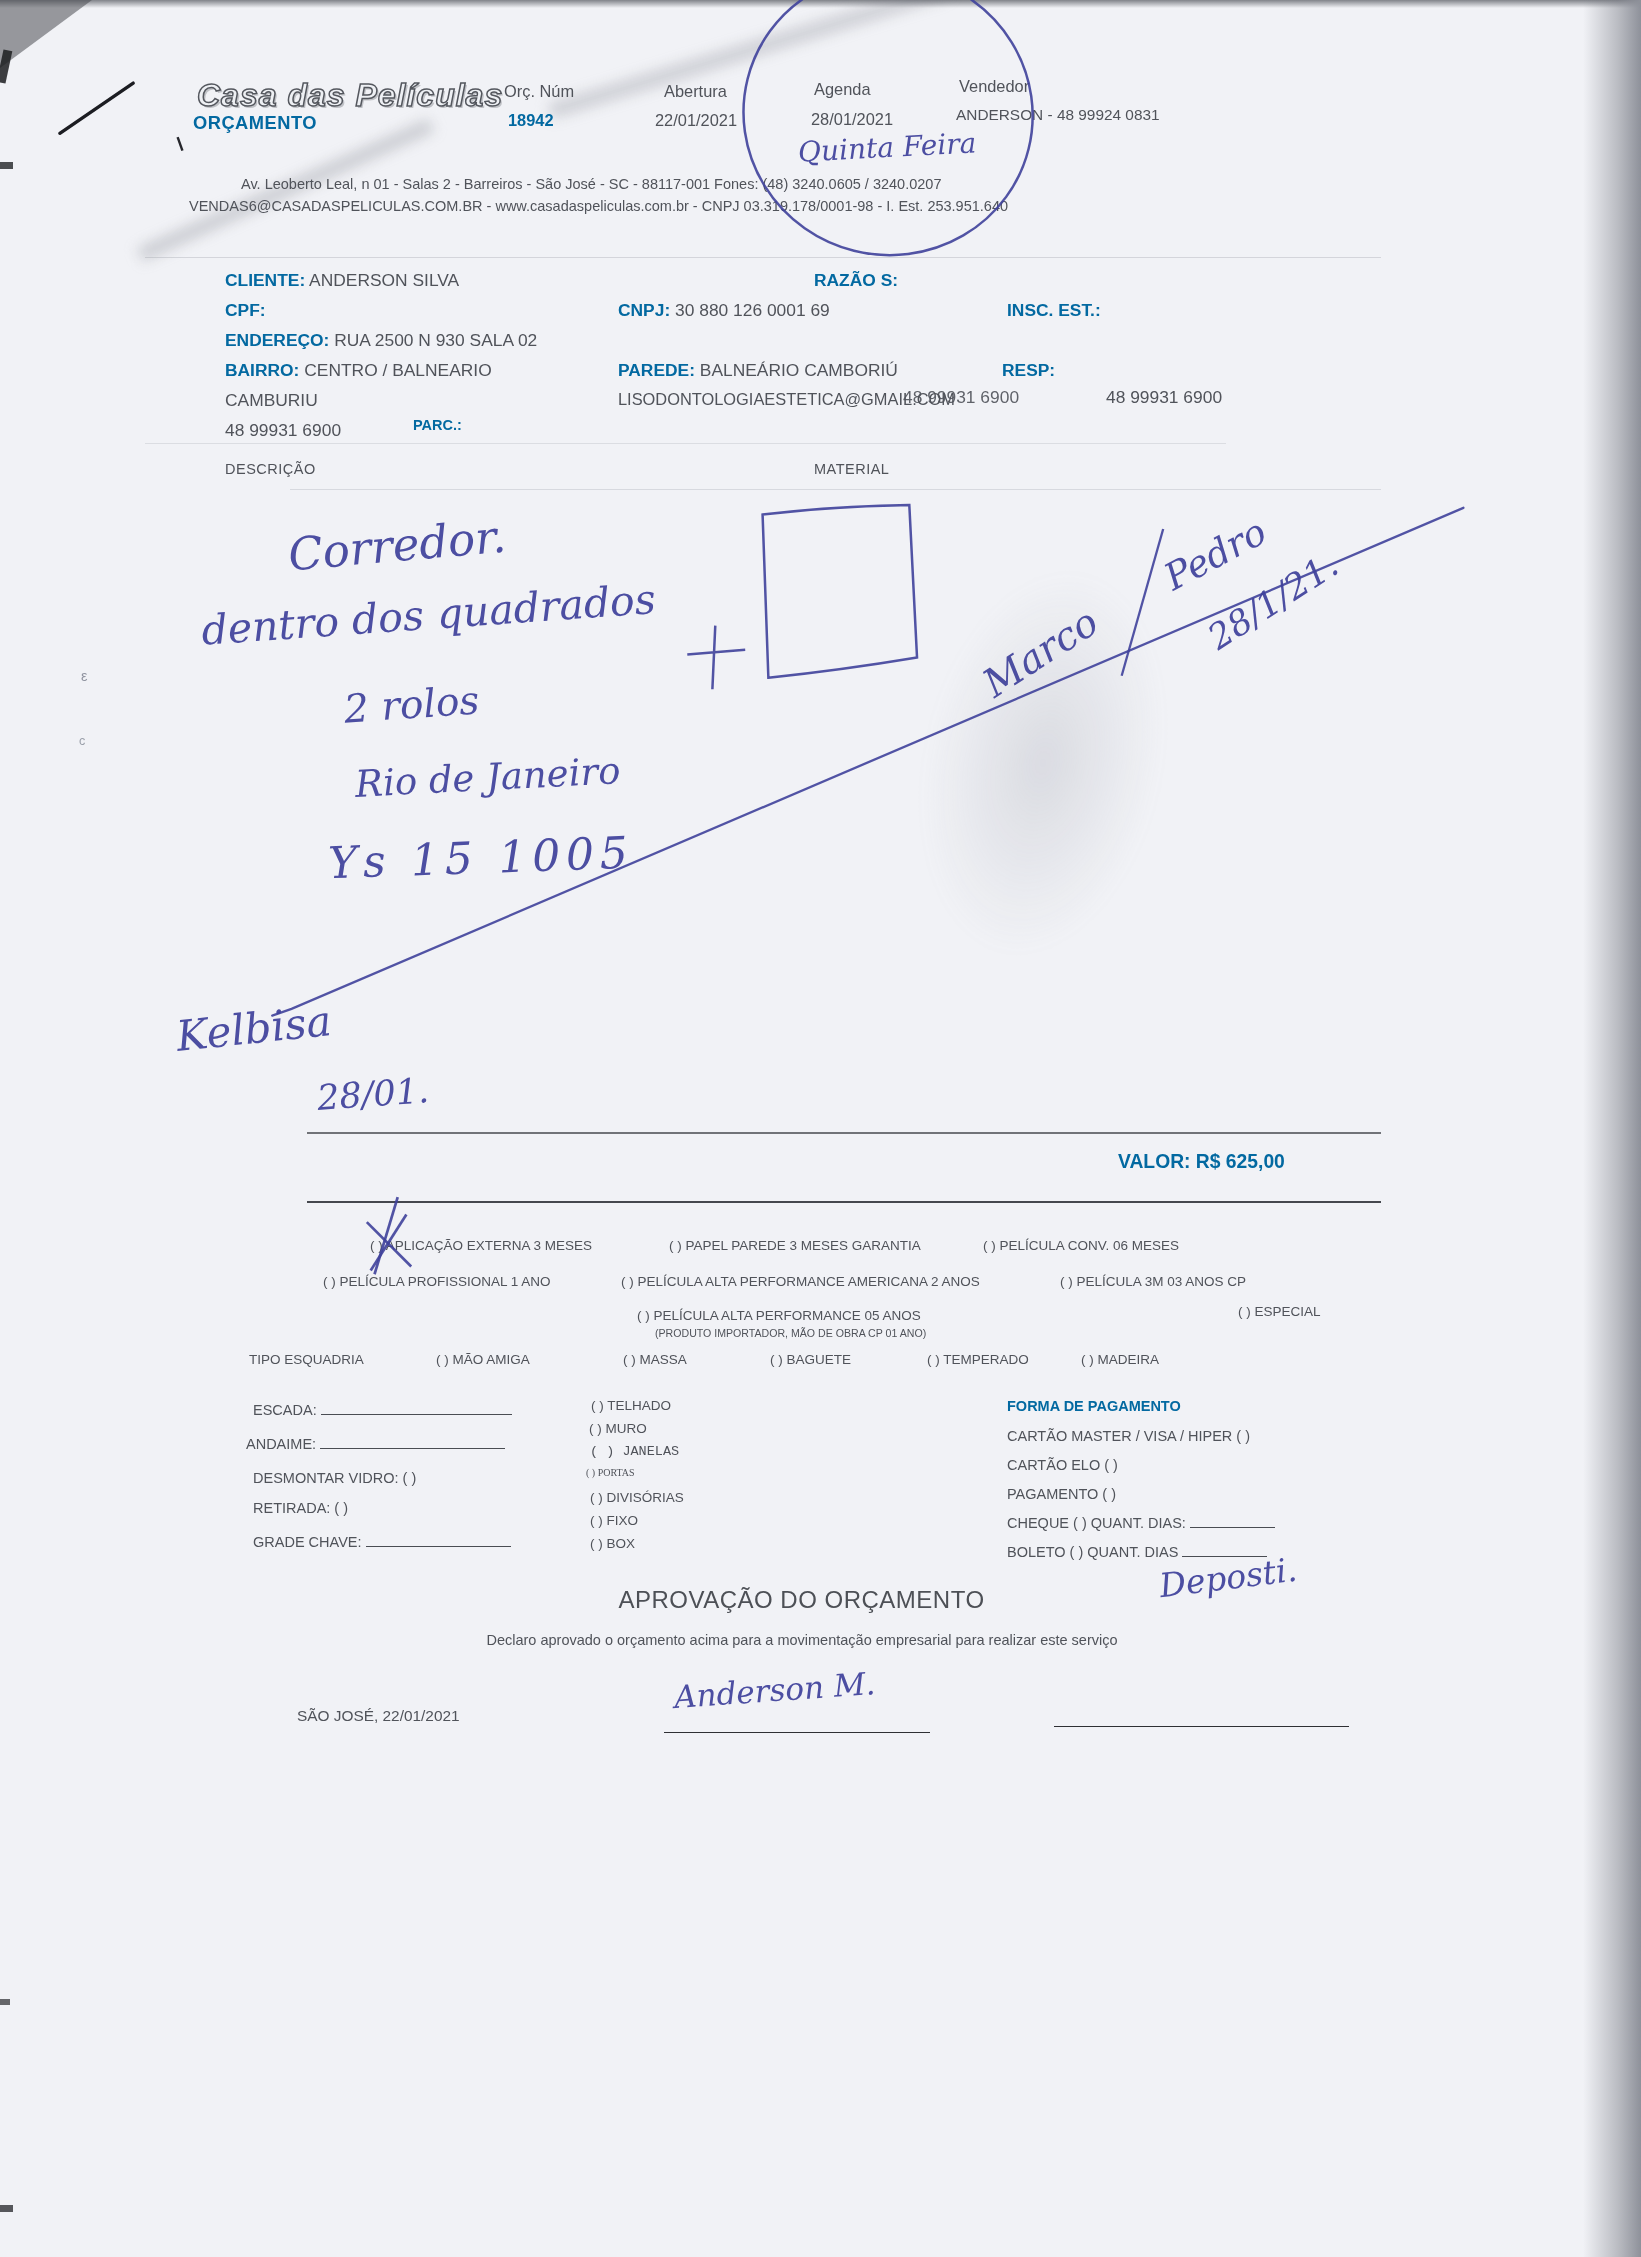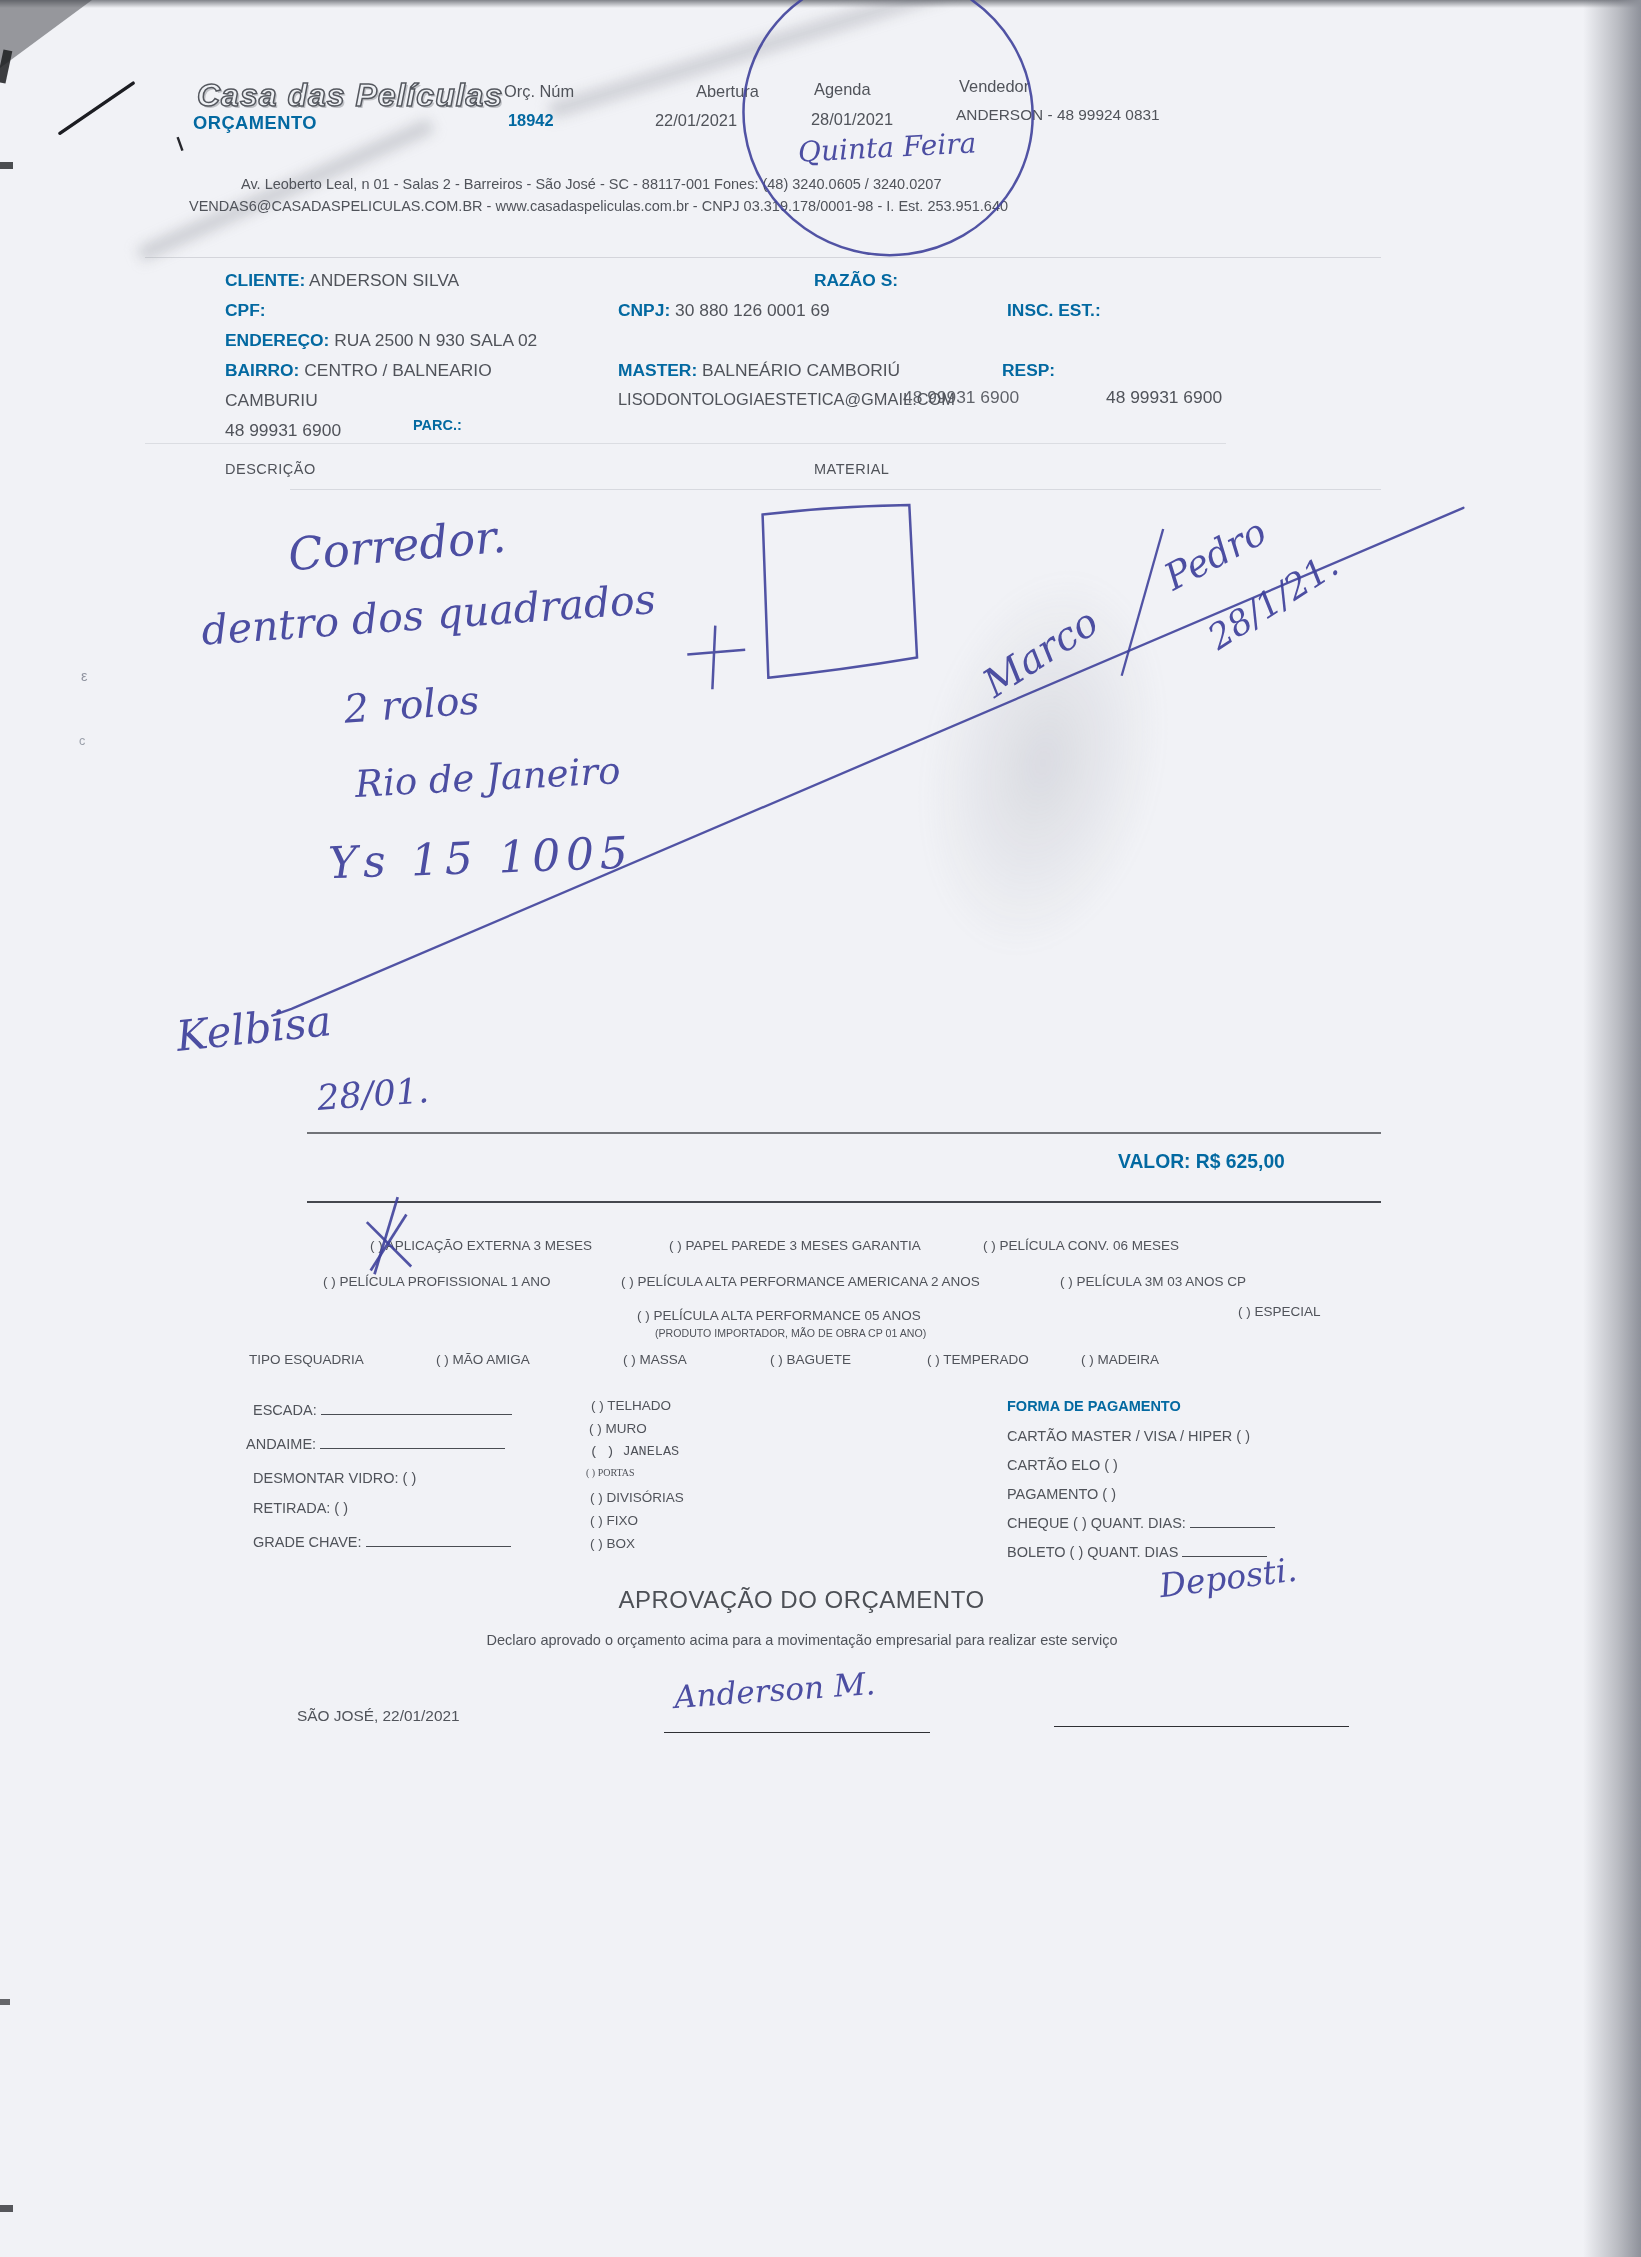--- a/index.html
+++ b/index.html
@@ -35,21 +35,21 @@
   <div class="smudge" style="left:0;top:2205px;width:12.6px;height:6.8px;background:#222327;opacity:.75;"></div>
   <div class="abs" style="left:81px;top:668px;color:#9094a0;font-size:14.5px;">ε</div>
   <div class="abs" style="left:79px;top:734px;color:#9ba0aa;font-size:12.6px;">c</div>
 
   <div class="abs logo" style="left:197px;top:77px;">Casa das Películas</div>
   <div class="abs print b" style="left:193px;top:112px;font-size:18.3px;letter-spacing:0.5px;">ORÇAMENTO</div>
 
   <div class="abs print" style="left:504px;top:82px;font-size:16.4px;">Orç. Núm</div>
   <div class="abs print b" style="left:508px;top:111px;font-size:16.4px;">18942</div>
 
-  <div class="abs print" style="left:664px;top:82px;font-size:16.4px;margin-left:32px;">Abertura</div>
+  <div class="abs print" style="left:664px;top:82px;font-size:16.4px;">Abertura</div>
   <div class="abs print" style="left:655px;top:111px;font-size:16.4px;">22/01/2021</div>
 
   <div class="abs print" style="left:814px;top:80px;font-size:16.4px;">Agenda</div>
   <div class="abs print" style="left:811px;top:110px;font-size:16.4px;">28/01/2021</div>
   <div class="abs hand" style="left:798px;top:131px;font-size:28px;transform:rotate(-3deg);">Quinta Feira</div>
 
   <div class="abs print" style="left:959px;top:77px;font-size:16.4px;">Vendedor</div>
   <div class="abs print" style="left:956px;top:106px;font-size:15.4px;">ANDERSON - 48 99924 0831</div>
 
   <div class="abs print" style="left:241px;top:176px;font-size:14.5px;">Av. Leoberto Leal, n 01 - Salas 2 - Barreiros - São José - SC - 88117-001 Fones: (48) 3240.0605 / 3240.0207</div>
@@ -65,21 +65,21 @@
   <div class="abs print" style="left:618px;top:300px;font-size:17.4px;">
     <span class="b">CNPJ:</span> <span>30 880 126 0001 69</span></div>
   <div class="abs print b" style="left:1007px;top:300px;font-size:17.4px;">INSC. EST.:</div>
 
   <div class="abs print" style="left:225px;top:330px;font-size:17.4px;">
     <span class="b">ENDEREÇO:</span> <span>RUA 2500 N 930 SALA 02</span></div>
 
   <div class="abs print" style="left:225px;top:360px;font-size:17.4px;">
     <span class="b">BAIRRO:</span> <span>CENTRO / BALNEARIO</span></div>
   <div class="abs print" style="left:618px;top:360px;font-size:17.4px;">
-    <span class="b">MASTER:</span> <span>BALNEÁRIO CAMBORIÚ</span></div>
+    <span class="b">PAREDE:</span> <span>BALNEÁRIO CAMBORIÚ</span></div>
   <div class="abs print b" style="left:1002px;top:360px;font-size:17.4px;">RESP:</div>
 
   <div class="abs print" style="left:225px;top:390px;font-size:17.4px;">CAMBURIU</div>
   <div class="abs print" style="left:618px;top:390px;font-size:16.4px;">LISODONTOLOGIAESTETICA@GMAIL.COM</div>
   <div class="abs print" style="left:903px;top:387px;font-size:17.4px;opacity:.9;">48 99931 6900</div>
   <div class="abs print" style="left:1106px;top:387px;font-size:17.4px;">48 99931 6900</div>
 
   <div class="abs print" style="left:225px;top:420px;font-size:17.4px;">48 99931 6900</div>
   <div class="abs print b" style="left:413px;top:417px;font-size:14.5px;">PARC.:</div>
 

